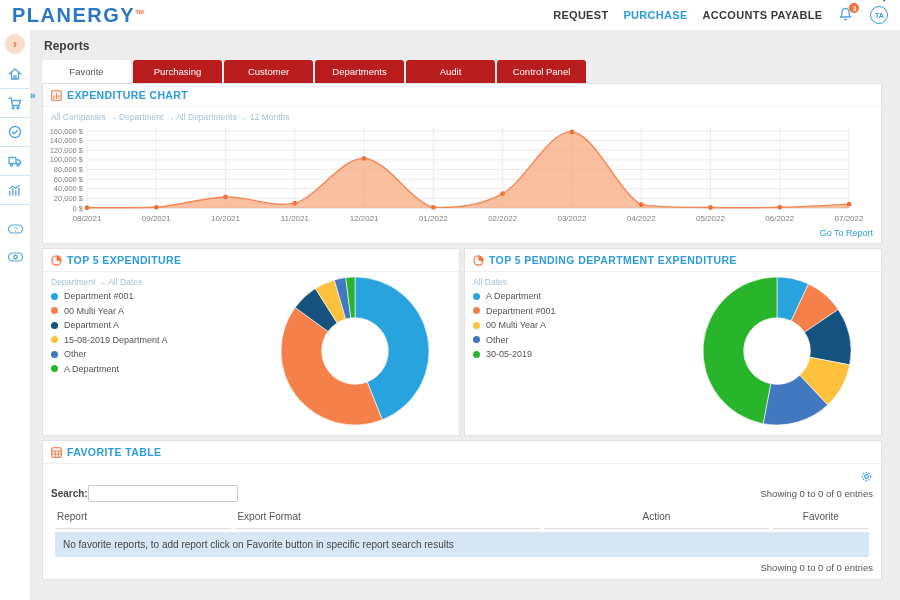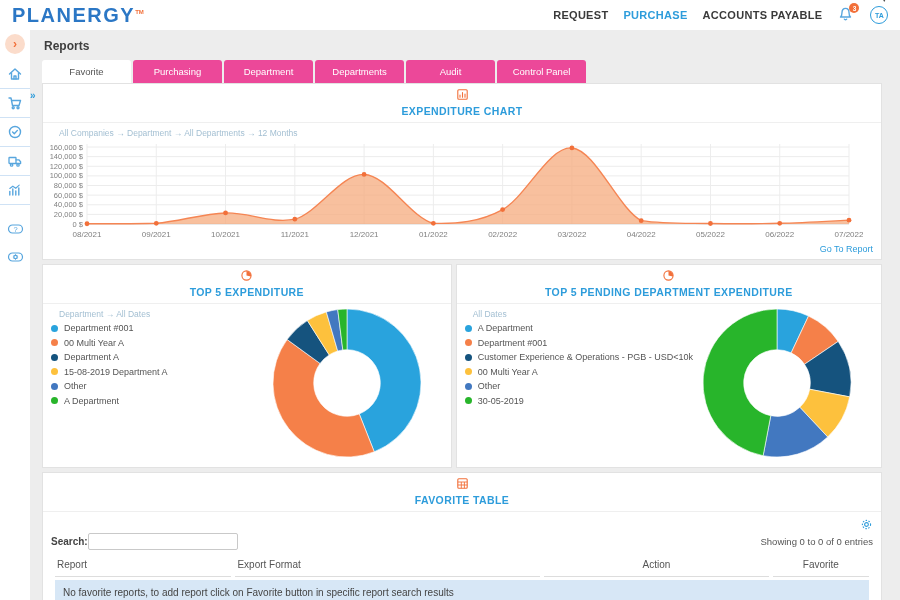--- a/index.html
+++ b/index.html
@@ -32,33 +32,33 @@
     cursor:pointer; margin-bottom:6px; }
   .side-cell { width:30px; display:flex; justify-content:center; padding:6px 0;
     border-bottom:1px solid #cfe2f5; cursor:pointer; }
   .side-cell.nb { border-bottom:none; }
   .side-gap { height:10px; }
 
   .main { flex:1; padding:2px 18px 0 12px; position:relative; }
   .page-title { font-size:12px; font-weight:700; color:#3e3e3e; padding:7px 2px 7px 2px; }
 
   .tabs { display:flex; gap:2px; }
-  .tab { width:89px; height:23px; background:#ec4899; color:#fff; font-size:9.5px;
+  .tab { width:89px; height:23px; background:#b91c1c; color:#fff; font-size:9.5px;
     display:flex; align-items:center; justify-content:center; border-radius:3px 3px 0 0;
     cursor:pointer; }
   .tab.active { background:#fff; color:#555; }
 
   .collapse-glyph { position:absolute; left:0px; top:60px; color:#2D9CDB; font-size:10px;
     font-weight:700; cursor:pointer; }
 
   .panel { background:#fff; border:1px solid #e2e2e2; margin-bottom:4px; }
   .panel-head { display:flex; align-items:center; gap:5px; padding:5px 8px;
-    border-bottom:1px solid #efefef;flex-direction:column; }
+    border-bottom:1px solid #efefef; }
   .panel-title { color:#2D9CDB; font-size:10.5px; font-weight:700; letter-spacing:.4px; }
-  .breadcrumb { font-size:8.5px; color:#a3bfd2; padding:5px 8px 2px 8px;margin-left:8px; }
+  .breadcrumb { font-size:8.5px; color:#a3bfd2; padding:5px 8px 2px 8px; }
 
   .chart-wrap { padding:0 2px; }
   .go-report { text-align:right; font-size:9px; color:#2D9CDB; padding:0 8px 5px 0; cursor:pointer; }
 
   .donut-row { display:flex; gap:4px; }
   .donut-panel { flex:1; }
   .donut-body { display:flex; position:relative; height:163px; }
   .legend-col { flex:1; padding:0 0 0 0; }
   .legend { padding:2px 8px; }
   .legend-item { display:flex; align-items:center; gap:6px; margin-bottom:4.5px; }
@@ -164,21 +164,21 @@
         <path d="M8.5 5.3 V6 M8.5 10 V10.7 M5.9 8 H6.6 M10.4 8 H11.1 M6.7 6.2 L7.2 6.7 M9.8 9.3 L10.3 9.8 M10.3 6.2 L9.8 6.7 M7.2 9.3 L6.7 9.8" stroke-width="1"></path>
       </svg>
     </div>
   </div>
 
   <div class="main">
     <div class="page-title">Reports</div>
     <div class="tabs" id="tabs">
         <div class="tab active">Favorite</div>
         <div class="tab">Purchasing</div>
-        <div class="tab">Department</div>
+        <div class="tab">Customer</div>
         <div class="tab">Departments</div>
         <div class="tab">Audit</div>
         <div class="tab">Control Panel</div>
       </div>
     <span class="collapse-glyph">»</span>
 
     <div class="panel">
       <div class="panel-head">
         <svg width="11" height="11" viewBox="0 0 11 11" fill="none" stroke="#f2703a" stroke-width="1.1">
           <rect x="0.8" y="0.8" width="9.4" height="9.4" rx="1"></rect>
@@ -312,24 +312,20 @@
             <div class="legend" id="legend-2">
                 <div class="legend-item">
                   <span class="legend-dot" style="background: rgb(41, 163, 221);"></span>
                   <span class="legend-lab">A Department</span>
                 </div>
                 <div class="legend-item">
                   <span class="legend-dot" style="background: rgb(245, 128, 73);"></span>
                   <span class="legend-lab">Department #001</span>
                 </div>
                 <div class="legend-item">
-                  <span class="legend-dot" style="background: rgb(21, 83, 126);"></span>
-                  <span class="legend-lab">Customer Experience &amp; Operations - PGB - USD&lt;10k</span>
-                </div>
-                <div class="legend-item">
                   <span class="legend-dot" style="background: rgb(253, 193, 61);"></span>
                   <span class="legend-lab">00 Multi Year A</span>
                 </div>
                 <div class="legend-item">
                   <span class="legend-dot" style="background: rgb(66, 120, 192);"></span>
                   <span class="legend-lab">Other</span>
                 </div>
                 <div class="legend-item">
                   <span class="legend-dot" style="background: rgb(40, 181, 43);"></span>
                   <span class="legend-lab">30-05-2019</span>

